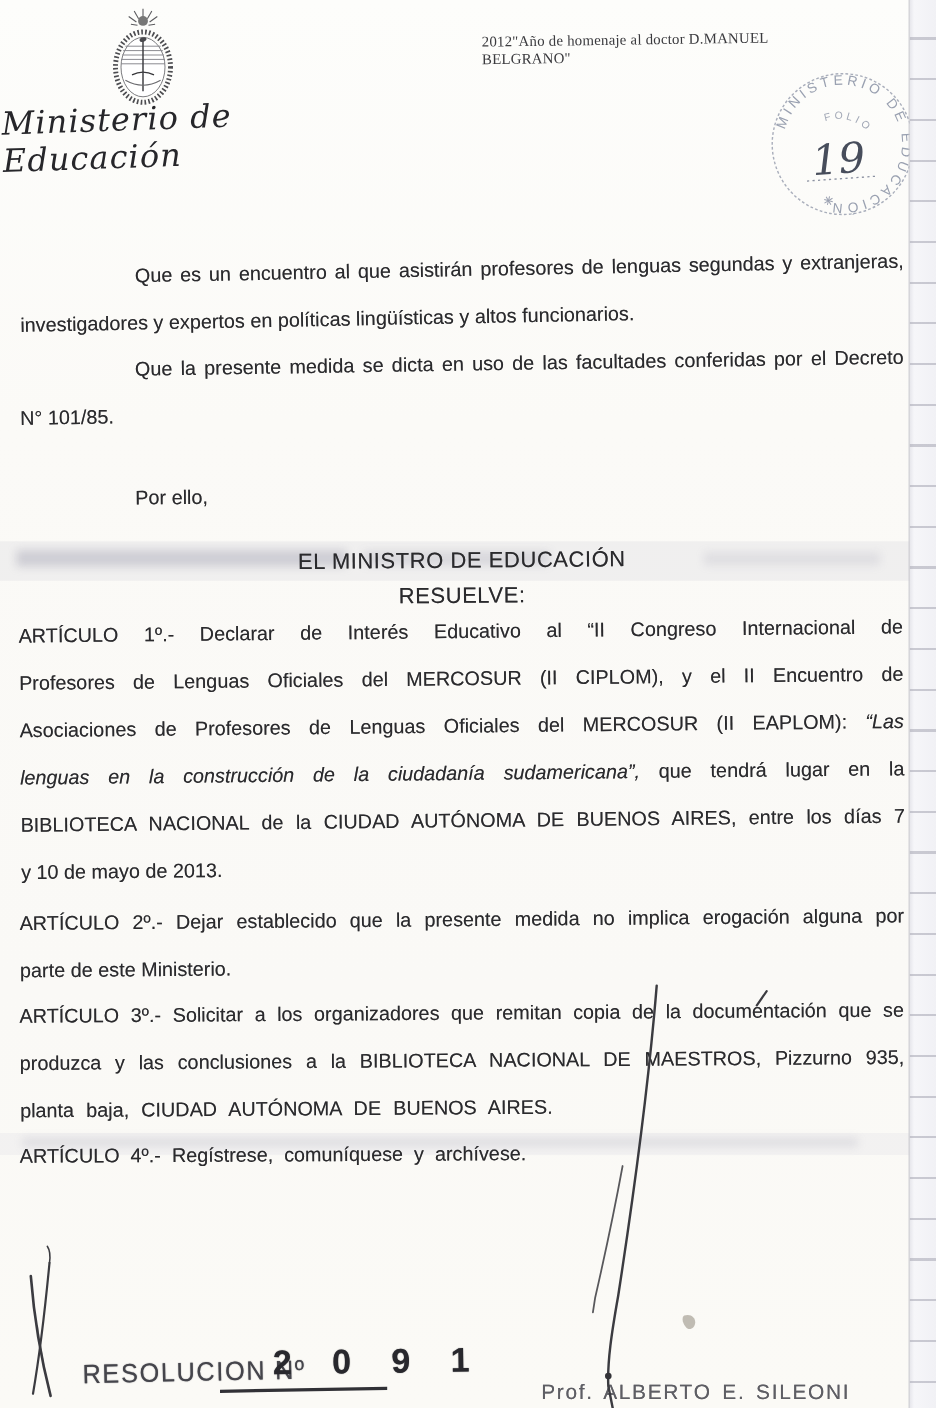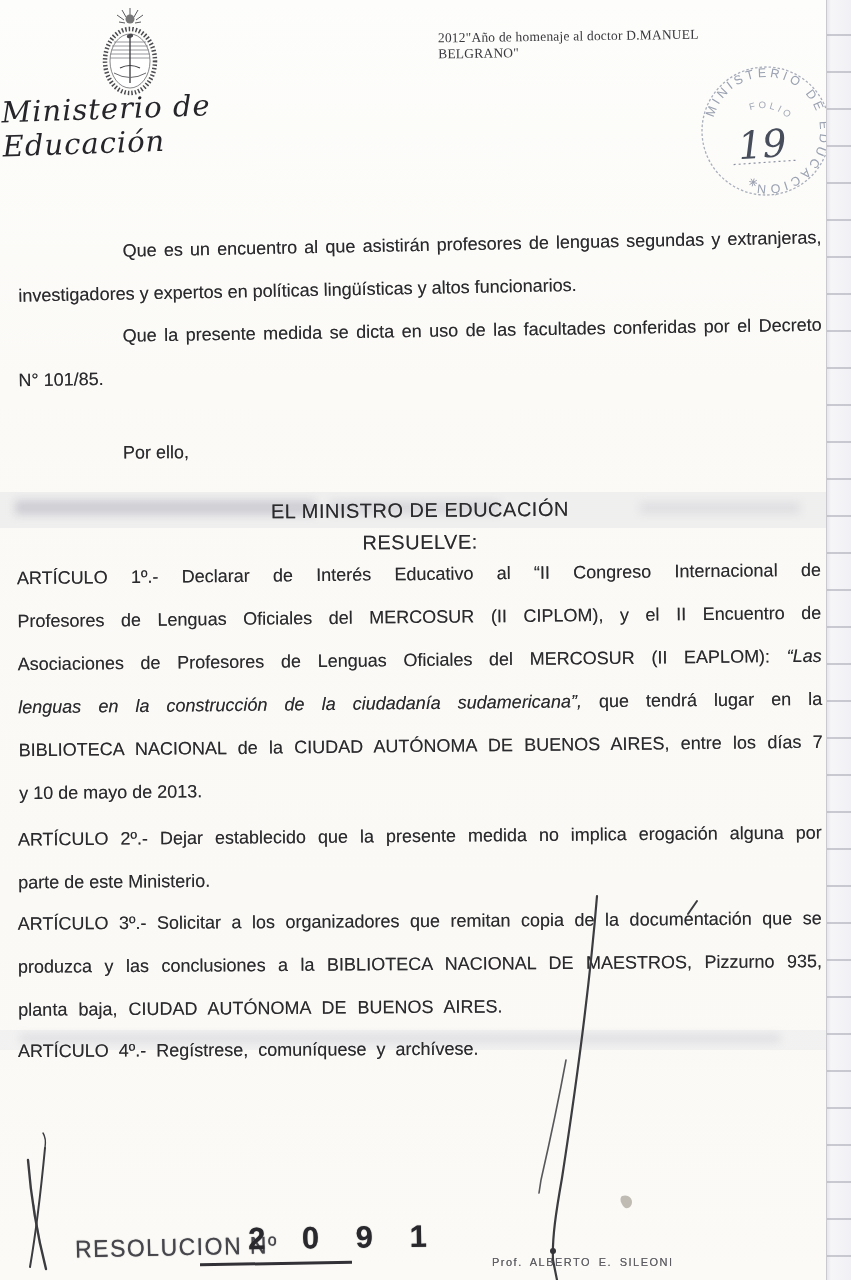--- a/index.html
+++ b/index.html
@@ -35,21 +35,21 @@
      font-style:italic;font-size:29px;color:#26262a;letter-spacing:1px;transform:rotate(-2deg);z-index:3;}
   #emblem{position:absolute;left:88px;top:6px;z-index:3;}
   #stamp{position:absolute;left:686px;top:58px;z-index:2;}
   
   #resolution-label{position:absolute;left:75px;top:1234px;font-size:23px;color:#45454b;
      letter-spacing:1.5px;transform:rotate(-1.2deg) scaleY(1.05);text-shadow:0 0 1px rgba(70,70,78,.8);z-index:3;}
   #resolution-number{position:absolute;left:248px;top:1220px;font-size:31px;font-weight:bold;color:#28282d;
      letter-spacing:14px;transform:rotate(-.8deg);text-shadow:0 0 1px rgba(45,45,50,.7);z-index:3;}
   #resolution-underline{position:absolute;left:200px;top:1262px;width:152px;height:3px;background:#313136;
      transform:rotate(-1deg);z-index:3;}
-  #signer-name{position:absolute;left:492px;top:1256px;font-size:11px;color:#5e5e64;letter-spacing:1.5px;
+  #signer-name{position:absolute;left:492px;top:1256px;font-size:19px;color:#5e5e64;letter-spacing:1.5px;
      word-spacing:3px;text-shadow:0 0 .6px rgba(95,95,102,.8);z-index:3;}
   #ink-marks{position:absolute;left:0;top:0;z-index:5;pointer-events:none;}
 </style>
 </head>
 <body>
 
 <div id="page">
 
   <div class="band" id="band1">
     <div class="smudge" style="left:15px;top:8px;width:300px;height:15px;"></div>

